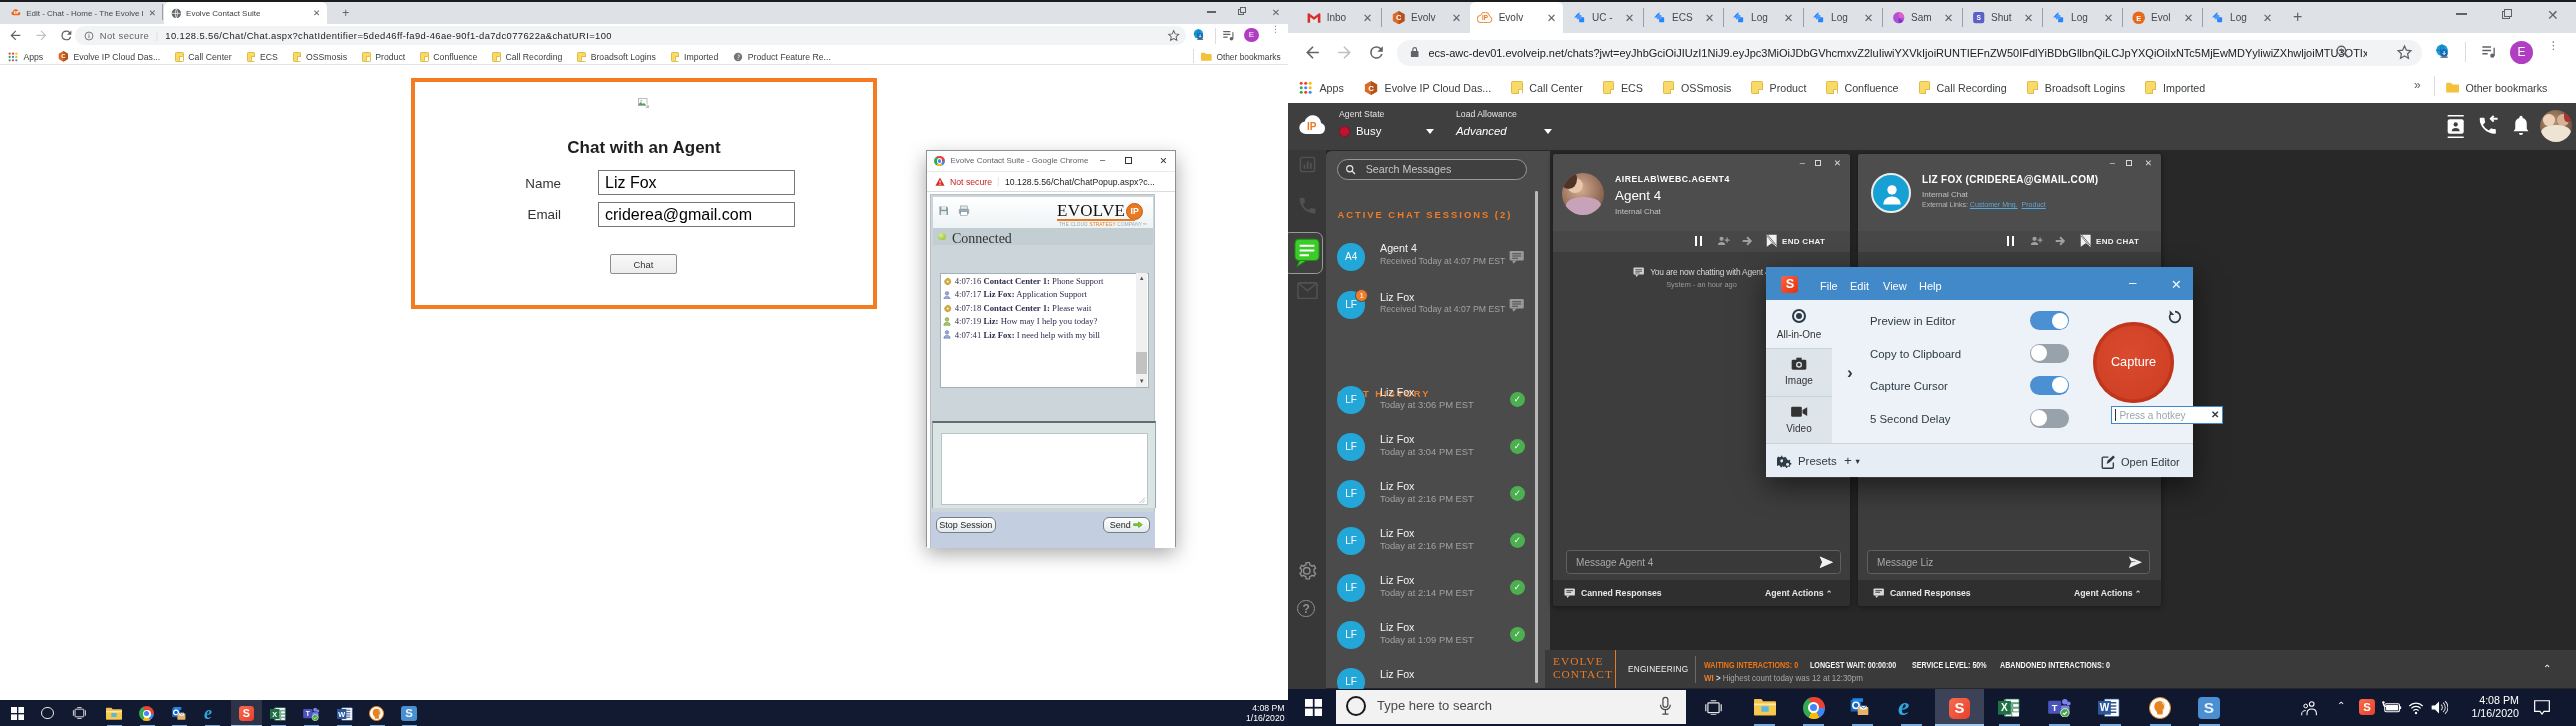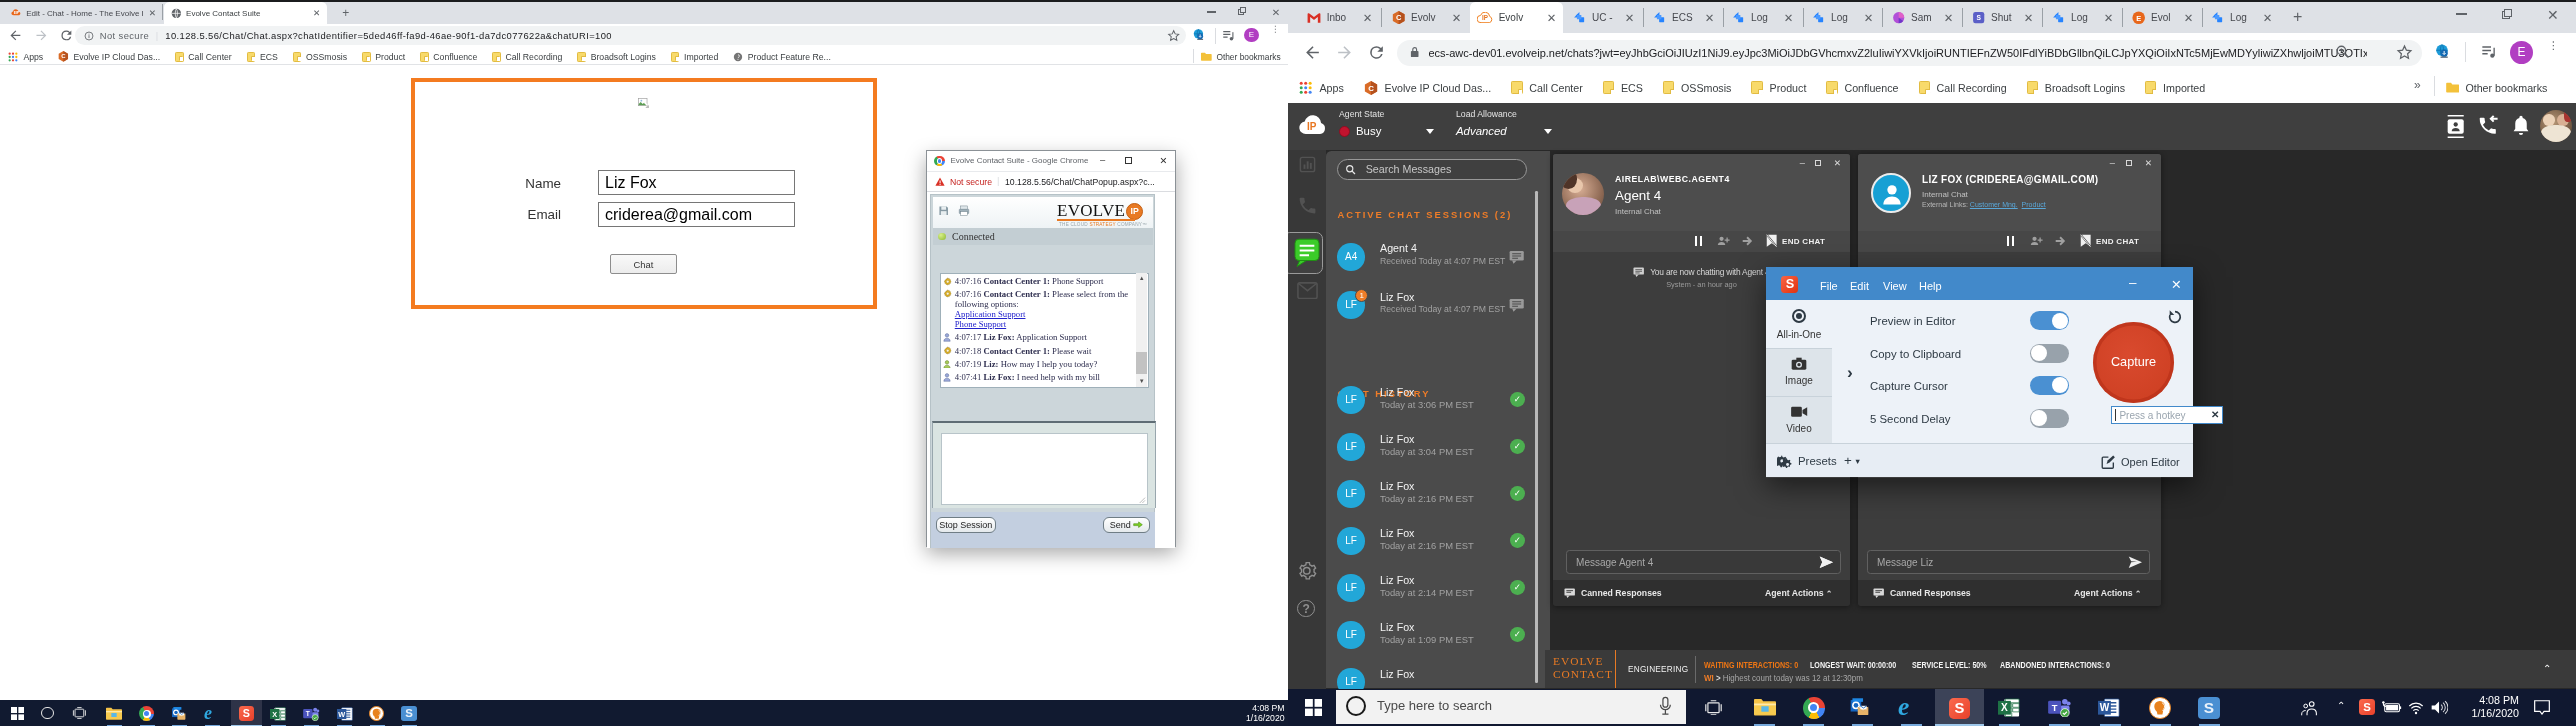--- a/index.html
+++ b/index.html
@@ -156,20 +156,21 @@
 
   <div class="abs" id="lpage" style="left:0;top:65px;width:1288px;height:635px;background:#fff;">
     <div class="abs" style="left:411px;top:13.4px;width:466px;height:231px;border:4px solid #f47b20;"></div>
     <svg class="abs" style="left:638px;top:33px;" width="11.4" height="10" viewBox="0 0 17 15">
         <rect x="0.5" y="0.5" width="13" height="11" fill="#fff" stroke="#9e9e9e"></rect>
         <path d="M1 9l3-3 3 3 2-2 4 3v1H1z" fill="#5c9e55"></path>
         <circle cx="5" cy="4" r="1.4" fill="#8fb7d8"></circle>
         <path d="M10 7l6 6" stroke="#fff" stroke-width="2"></path>
         <path d="M11 15l4-5 2 2v3z" fill="#bdbdbd"></path>
       </svg>
+    <div class="abs" style="left:411px;top:73px;width:466px;text-align:center;font-size:17px;font-weight:bold;color:#1f1f1f;">Chat with an Agent</div>
     <div class="abs" style="left:494px;top:111px;width:67px;text-align:right;font-size:13.4px;color:#333;">Name</div>
     <div class="abs" style="left:598px;top:105px;width:197px;height:25px;border:0.7px solid #767676;background:#fff;font-size:16px;line-height:23.5px;padding-left:6px;color:#000;">Liz Fox</div>
     <div class="abs" style="left:494px;top:142px;width:67px;text-align:right;font-size:13.4px;color:#333;">Email</div>
     <div class="abs" style="left:598px;top:137px;width:197px;height:25px;border:0.7px solid #767676;background:#fff;font-size:16px;line-height:23.5px;padding-left:6px;color:#000;">criderea@gmail.com</div>
     <div class="abs" style="left:610px;top:189px;width:67px;height:20px;border:0.7px solid #8d8d8d;border-radius:2px;background:linear-gradient(#f9f9f9,#ececec);font-size:9.4px;color:#333;text-align:center;line-height:19px;">Chat</div>
   </div>
 
   <div class="abs" id="popup" style="left:926px;top:150px;width:250px;height:397px;background:#fff;border:0.7px solid #8b9196;box-shadow:0 6.7px 19px rgba(0,0,0,.35);">
 
     <div class="abs" style="left:0;top:0;width:100%;height:20px;background:#fff;">
@@ -210,37 +211,30 @@
             <rect x="5" y="14" width="14" height="8" fill="#fff" stroke="#6b7d87"></rect>
           </svg>
         <div class="abs" style="left:124px;top:4px;font-family:'Liberation Serif',serif;font-size:17px;color:#111;letter-spacing:0.3px;">EVOLVE</div>
         <div class="abs" style="left:193px;top:5.4px;width:17.4px;height:17.4px;border-radius:50%;background:#e87a24;border:1.3px solid #c45f12;color:#fff;font-size:8.7px;font-weight:bold;text-align:center;line-height:15.4px;">IP</div>
         <div class="abs" style="left:124px;top:21.5px;width:78px;height:1.7px;background:#e87a24;"></div>
         <div class="abs" style="left:126px;top:25px;font-size:4.7px;color:#9aa7ad;letter-spacing:0.2px;">THE CLOUD <span style="color:#e87a24;">STRATEGY</span> COMPANY™</div>
       </div>
 
       <div class="abs" style="left:6px;top:36px;width:220px;height:17.4px;background:#c3ced3;">
         <div class="abs" style="left:5.4px;top:4.7px;width:7.4px;height:7.4px;border-radius:50%;background:radial-gradient(circle at 35% 30%,#d8f08a,#8db832);"></div>
-        <span class="abs" style="left:19px;top:3.4px;font-family:'Liberation Serif',serif;font-size:10px;color:#333;">Connected</span>
+        <span class="abs" style="left:19px;top:3.4px;font-family:'Liberation Serif',serif;font-size:14px;color:#333;">Connected</span>
       </div>
 
       <div class="abs" style="left:12.7px;top:81px;width:209px;height:115px;background:#fff;border:0.7px solid #9fb0b9;font-family:'Liberation Serif',serif;font-size:8.7px;color:#2d2d4e;line-height:10px;padding:2px 1.3px 0 2.7px;overflow:hidden;">
         <div style="display:flex;">
             <svg width="9.4" height="9.4" viewBox="0 0 24 24" style="flex:none;margin-right:2px;margin-top:0.7px;">
               <path d="M12 2l1.2 2.6 2.8-.8 .4 2.9 2.9.4-.8 2.8L21 12l-2.5 1.2.8 2.8-2.9.4-.4 2.9-2.8-.8L12 21l-1.2-2.5-2.8.8-.4-2.9-2.9-.4.8-2.8L3 12l2.5-1.2-.8-2.8 2.9-.4.4-2.9 2.8.8z" fill="#e8b820" stroke="#8a6d10" stroke-width="1"></path>
               <circle cx="12" cy="12" r="3.6" fill="#fdf6d8" stroke="#8a6d10" stroke-width="1"></circle>
             </svg>
             <div><span>4:07:16 <b>Contact Center 1:</b> Phone Support</span></div>
-          </div>
-        <div style="display:flex;margin-top:2.7px;">
-            <svg width="9.4" height="9.4" viewBox="0 0 24 24" style="flex:none;margin-right:2px;margin-top:0.7px;">
-              <path d="M12 2l1.2 2.6 2.8-.8 .4 2.9 2.9.4-.8 2.8L21 12l-2.5 1.2.8 2.8-2.9.4-.4 2.9-2.8-.8L12 21l-1.2-2.5-2.8.8-.4-2.9-2.9-.4.8-2.8L3 12l2.5-1.2-.8-2.8 2.9-.4.4-2.9 2.8.8z" fill="#e8b820" stroke="#8a6d10" stroke-width="1"></path>
-              <circle cx="12" cy="12" r="3.6" fill="#fdf6d8" stroke="#8a6d10" stroke-width="1"></circle>
-            </svg>
-            <div>4:07:16 <b>Contact Center 1:</b> Please select from the following options:<br><a style="color:#2222cc;text-decoration:underline;">Application Support</a><br><a style="color:#2222cc;text-decoration:underline;">Phone Support</a></div>
           </div>
         <div style="display:flex;margin-top:3.4px;align-items:flex-end;">
             <svg width="8" height="8.7" viewBox="0 0 20 22" style="flex:none;margin-right:3.4px;margin-top:0.7px;">
               <circle cx="10" cy="6" r="4.5" fill="#9aa8d8" stroke="#5a6a9a" stroke-width="1.2"></circle>
               <path d="M2 21c0-5 3.5-8 8-8s8 3 8 8z" fill="#9aa8d8" stroke="#5a6a9a" stroke-width="1.2"></path>
             </svg>
             <div>4:07:17 <b>Liz Fox:</b> Application Support</div>
           </div>
         <div style="display:flex;margin-top:3.4px;">
             <svg width="9.4" height="9.4" viewBox="0 0 24 24" style="flex:none;margin-right:2px;margin-top:0.7px;">

